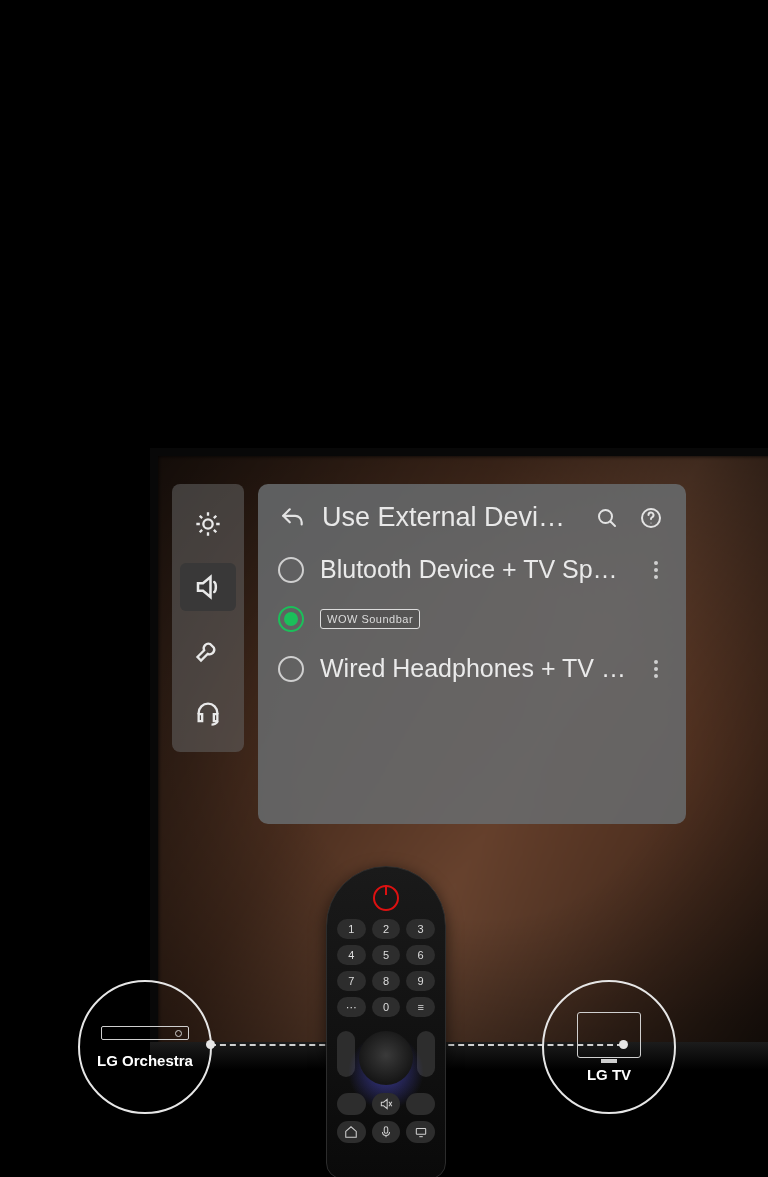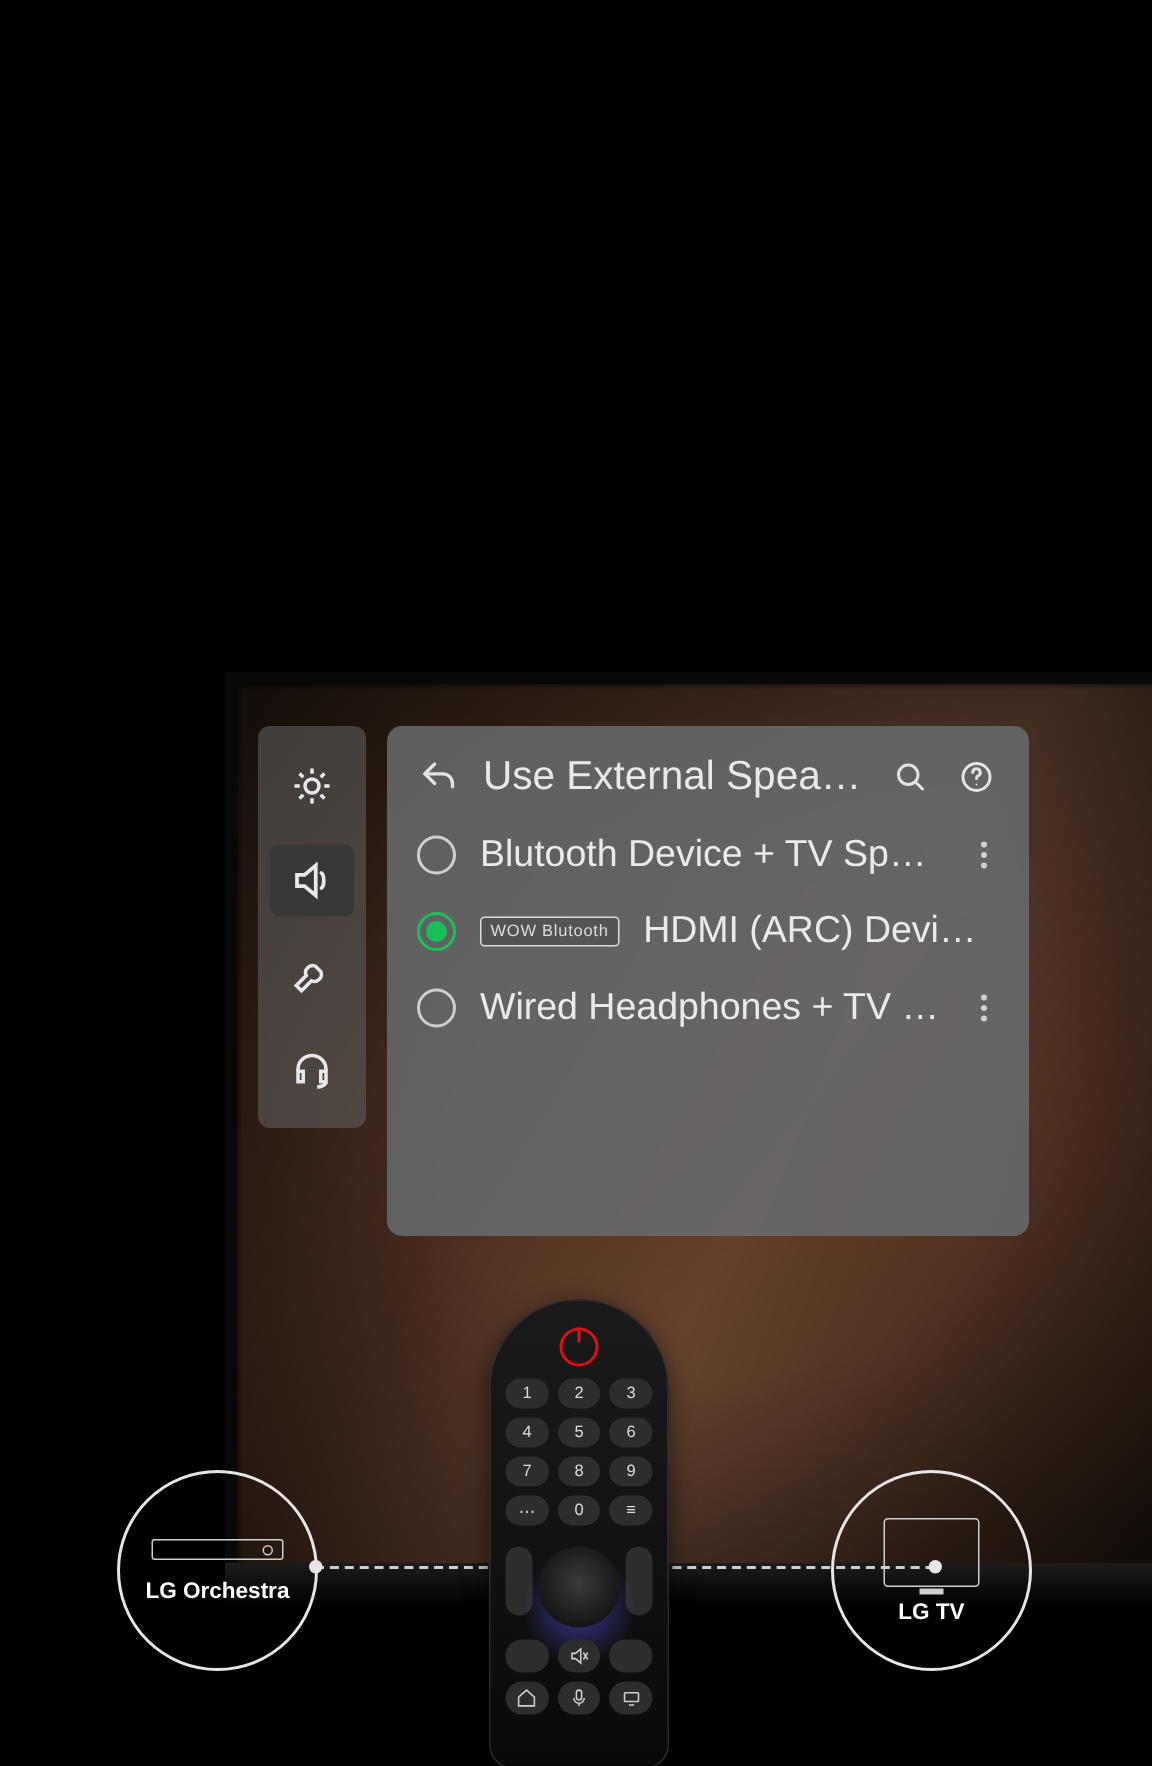--- a/index.html
+++ b/index.html
@@ -31,21 +31,21 @@
   .opt-more{flex:0 0 auto;width:20px;display:flex;flex-direction:column;align-items:center;gap:3px;cursor:pointer;}
   .opt-more span{width:4px;height:4px;border-radius:50%;background:#cfcfcf;}
   .badge{flex:0 0 auto;font-size:11px;letter-spacing:.5px;padding:3px 6px;border:1px solid #dcdcdc;border-radius:3px;color:#dcdcdc;background:rgba(0,0,0,.15);}
 
   
   .connector{position:absolute;left:210px;right:145px;top:1044px;border-top:2px dashed #cfcfcf;}
   .conn-dot{position:absolute;top:1040px;width:9px;height:9px;border-radius:50%;background:#e6e6e6;}
   .dotL{left:206px;} .dotR{right:140px;}
   .dev-badge{position:absolute;width:130px;height:130px;border:2px solid #e6e6e6;border-radius:50%;display:flex;flex-direction:column;align-items:center;justify-content:center;}
   .dev-badge.left{left:78px;top:980px;}
-  .dev-badge.right{right:80px;top:980px;}
+  .dev-badge.right{right:92px;top:980px;}
   .dev-label{font-size:15px;font-weight:600;color:#fff;}
   .soundbar-ico{width:86px;height:12px;border:1px solid #cfcfcf;border-radius:2px;margin-bottom:12px;position:relative;}
   .soundbar-ico::after{content:"";position:absolute;right:6px;top:3px;width:5px;height:5px;border:1px solid #cfcfcf;border-radius:50%;}
   .tv-ico{width:62px;height:44px;border:1px solid #cfcfcf;border-radius:3px;margin-bottom:8px;position:relative;}
   .tv-ico::after{content:"";position:absolute;left:50%;bottom:-6px;transform:translateX(-50%);width:16px;height:4px;background:#cfcfcf;}
 
   
   .remote{position:absolute;left:326px;top:866px;width:118px;height:311px;background:linear-gradient(#1a1a1a,#0a0a0a);border-radius:60px 60px 16px 16px;border:1px solid #2c2c2c;box-shadow:0 4px 16px rgba(0,0,0,.6);}
   .remote .pwr{position:absolute;left:50%;top:18px;transform:translateX(-50%);width:22px;height:22px;border:2px solid #d11;border-radius:50%;}
   .remote .pwr::after{content:"";position:absolute;left:50%;top:-2px;transform:translateX(-50%);width:2px;height:10px;background:#d11;}
@@ -101,21 +101,21 @@
   </div>
 
   <div class="panel">
     <div class="panel-header">
       <div class="hdr-icon">
         <svg width="26" height="26" viewBox="0 0 24 24">
             <path d="M9 4 3 10l6 6" stroke-linecap="round" stroke-linejoin="round"></path>
             <path d="M3 10h11a6 6 0 0 1 6 6v2" stroke-linecap="round"></path>
           </svg>
       </div>
-      <div class="hdr-title">Use External Speak…</div>
+      <div class="hdr-title">Use External Devi…</div>
       <div class="hdr-icon">
         <svg width="24" height="24" viewBox="0 0 24 24">
             <circle cx="10.5" cy="10.5" r="6.5"></circle>
             <path d="M20 20l-4.5-4.5" stroke-linecap="round"></path>
           </svg>
       </div>
       <div class="hdr-icon">
         <svg width="24" height="24" viewBox="0 0 24 24">
             <circle cx="12" cy="12" r="9"></circle>
             <path d="M9.5 9a2.5 2.5 0 1 1 3.5 2.3c-.9.4-1 1-1 1.7" stroke-linecap="round"></path>
@@ -129,22 +129,21 @@
           <div class="radio"></div>
           <div class="opt-label">Blutooth Device + TV Spea…</div>
           <div class="opt-more">
             <span></span>
             <span></span>
             <span></span>
           </div>
         </div>
         <div class="opt-row">
           <div class="radio selected"></div>
-          <span class="badge">WOW Blutooth</span>
-          <div class="opt-label">HDMI (ARC) Devi…</div>
+          <span class="badge">WOW Soundbar</span>
         </div>
         <div class="opt-row">
           <div class="radio"></div>
           <div class="opt-label">Wired Headphones + TV Sp…</div>
           <div class="opt-more">
             <span></span>
             <span></span>
             <span></span>
           </div>
         </div>

